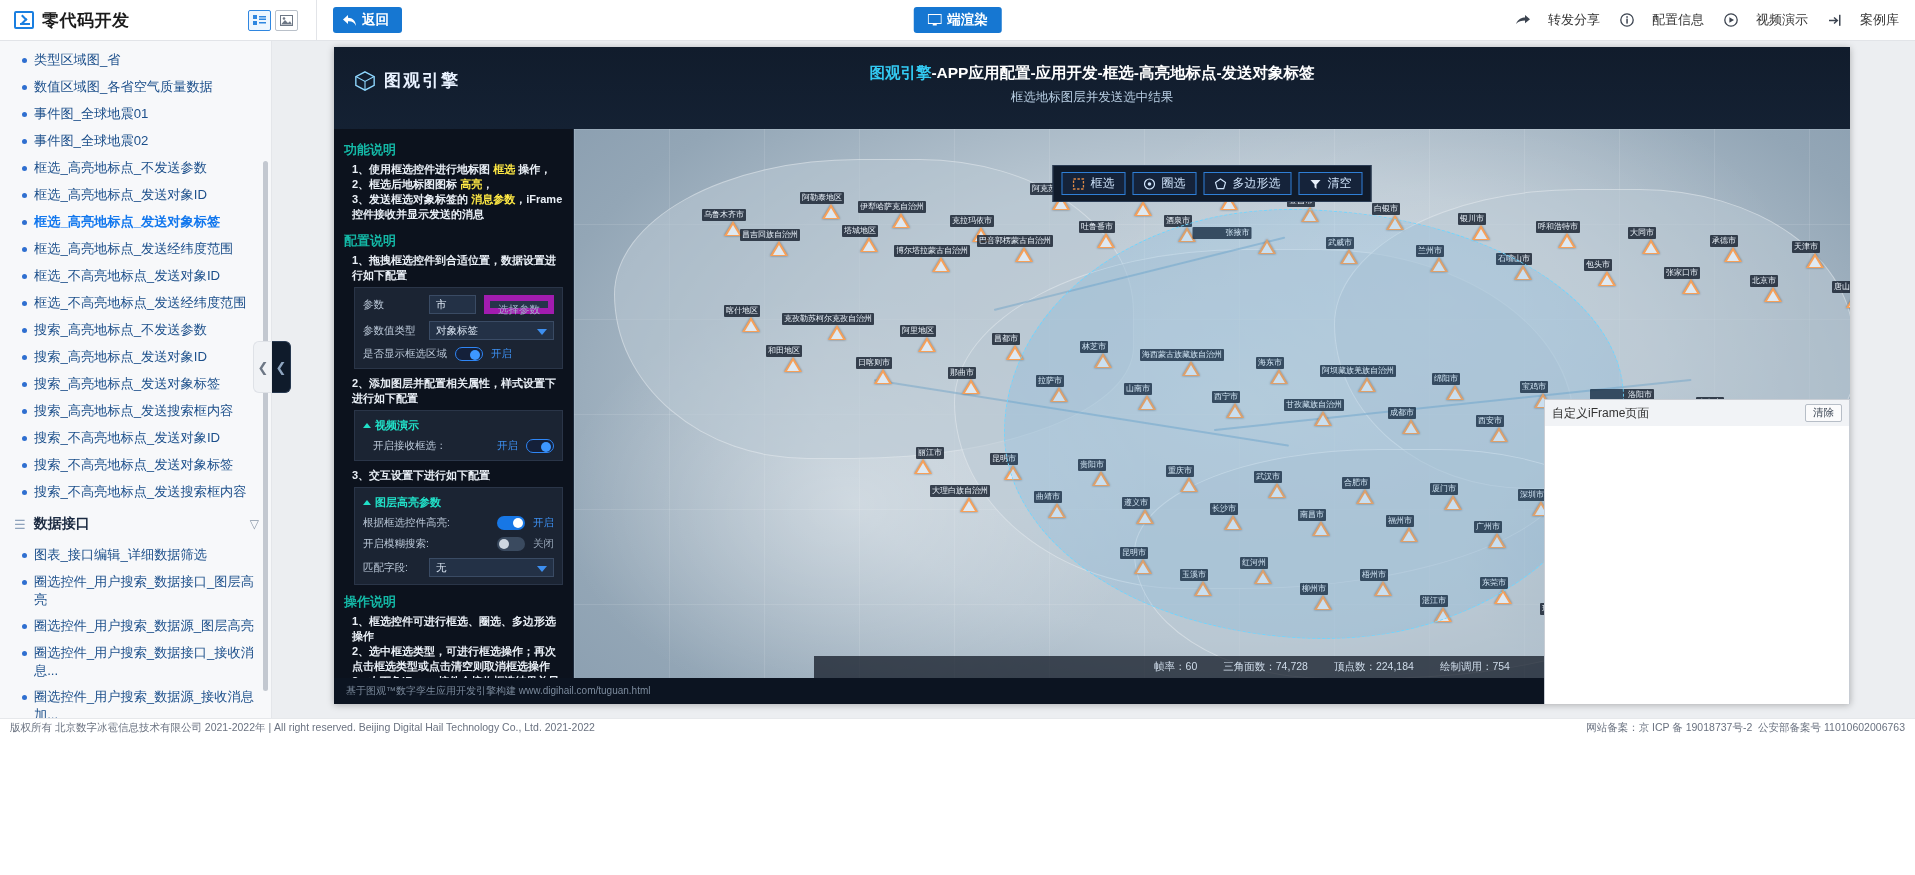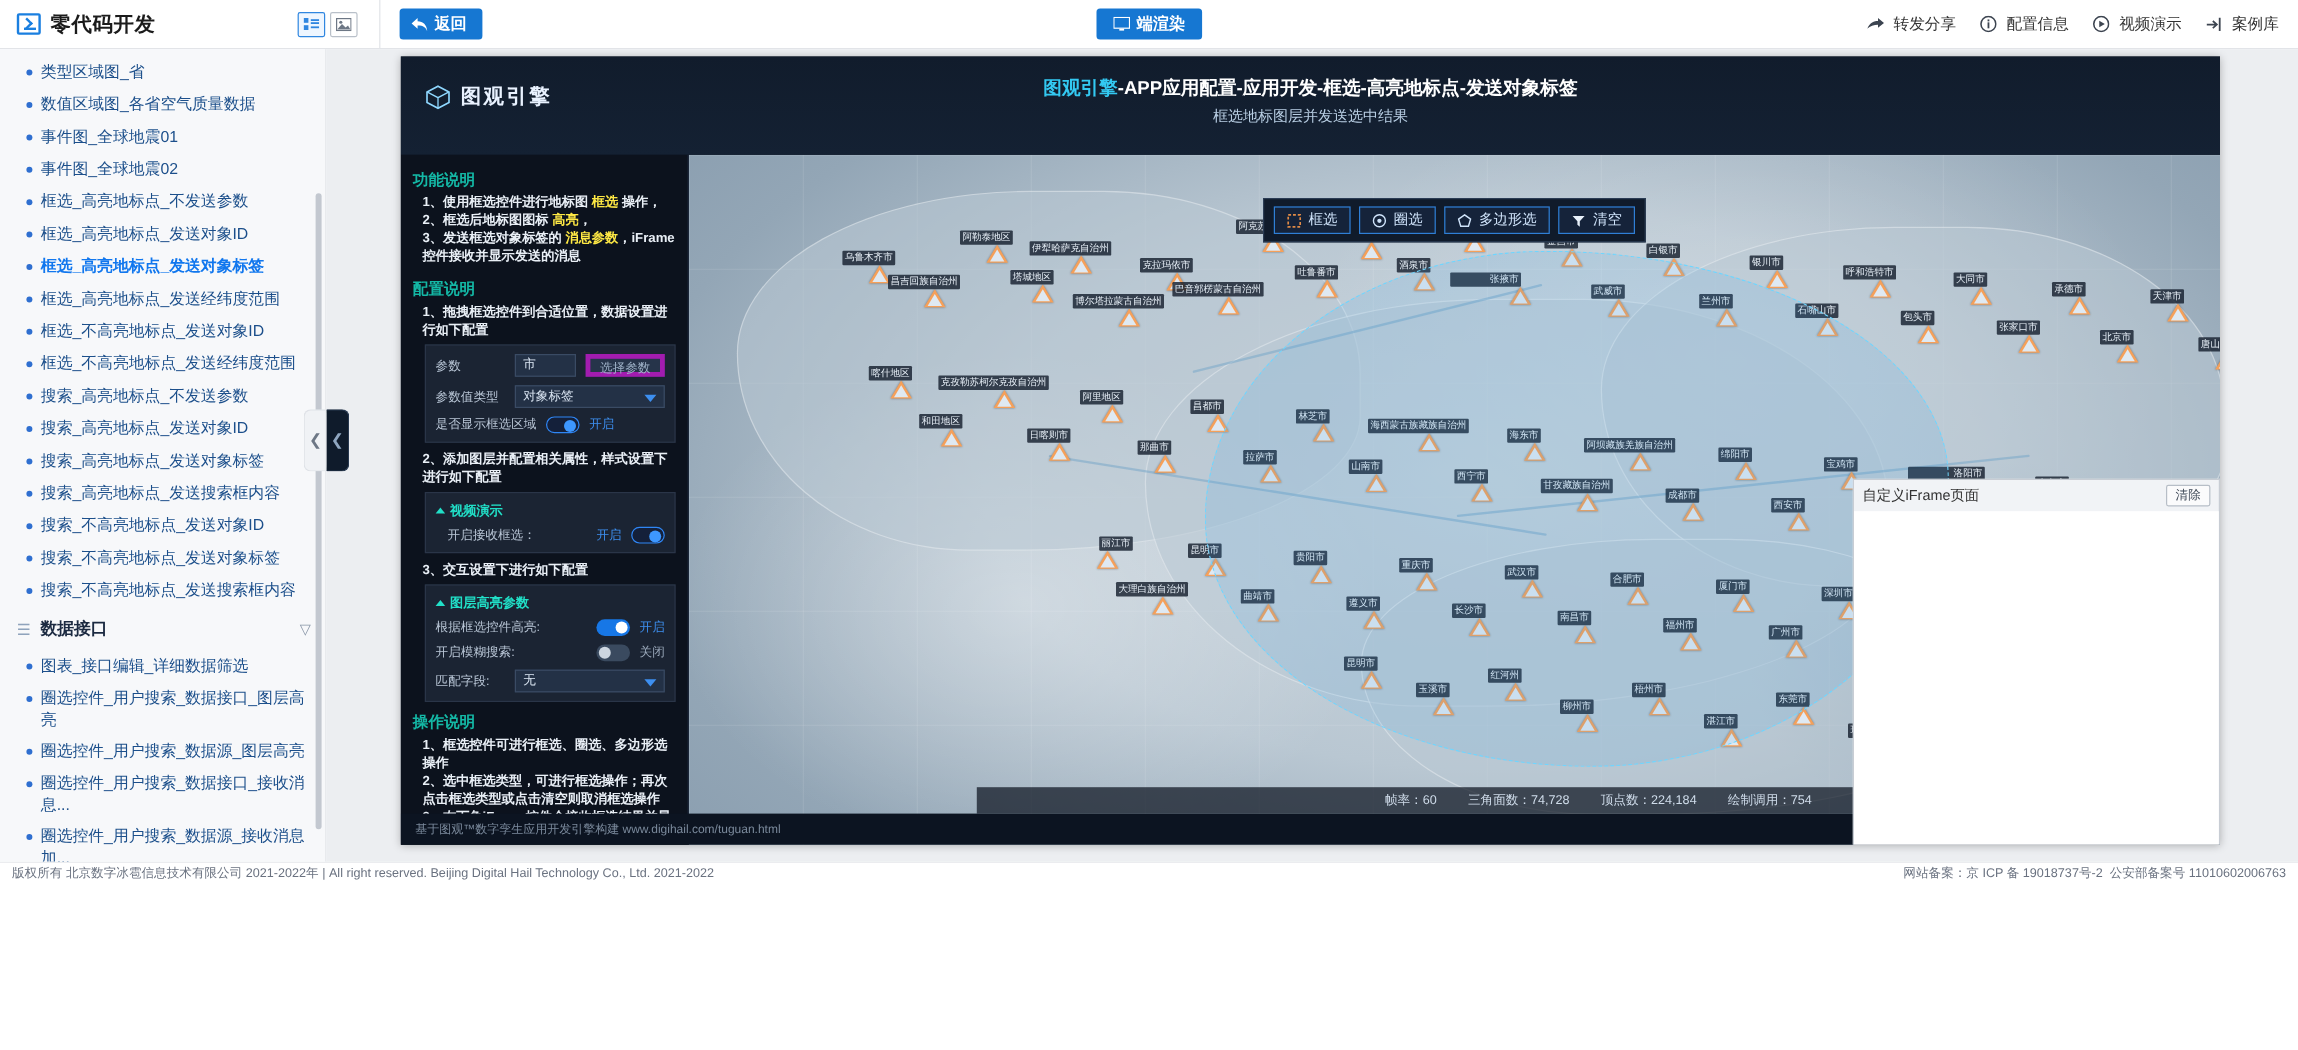--- a/index.html
+++ b/index.html
@@ -95,21 +95,21 @@
     cursor: pointer;
   }
   .topbar-right {
     margin-left: auto;
     display: flex; align-items: center;
     gap: 20px;
     padding-right: 16px;
     color: #333;
   }
   .tr-item {
-    display: flex; align-items: center; gap: 8px;
+    display: flex; align-items: center; gap: 18px;
     font-size: 13px; cursor: pointer; white-space: nowrap;
   }
 
   
   .body-wrap { display: flex; height: 677px; }
 
   
   .sidebar {
     width: 272px;
     flex: none;
@@ -361,21 +361,21 @@
   .cfg-row:last-child { margin-bottom: 0; }
   .cfg-lab { width: 58px; flex: none; }
   .cfg-input {
     flex: 1;
     background: #233146; border: 1px solid #3a4b64;
     height: 19px; line-height: 17px; padding: 0 6px;
     color: #dbe6f3; font-size: 10.5px;
   }
   .cfg-btn {
     background: #273purple; background: #26344a;
-    border: 4px solid #a21caf;
+    border: 6px solid #a21caf;
     height: 19px; line-height: 17px; padding: 0 8px;
     color: #9fb2c8; font-size: 10.5px; cursor: pointer;
   }
   .cfg-select {
     flex: 1; position: relative;
     background: #233146; border: 1px solid #3a4b64;
     height: 19px; line-height: 17px; padding: 0 18px 0 6px;
     color: #dbe6f3; font-size: 10.5px; cursor: pointer;
   }
   .cfg-select:after {
@@ -720,21 +720,21 @@
             <div class="mlabel" style="left: 604px; top: 86px;">酒泉市</div>
             <div class="marker" style="left: 646px; top: 66px;">
               <i></i>
               <u></u>
             </div>
             <div class="mlabel" style="left: 646px; top: 54px;">嘉峪关市</div>
             <div class="marker" style="left: 684px; top: 110px;">
               <i></i>
               <u></u>
             </div>
-            <div class="mlabel" style="left: 664px; top: 98px; padding-left: 33px;">张掖市</div>
+            <div class="mlabel" style="left: 648px; top: 98px; padding-left: 33px;">张掖市</div>
             <div class="marker" style="left: 727px; top: 78px;">
               <i></i>
               <u></u>
             </div>
             <div class="mlabel" style="left: 727px; top: 66px;">金昌市</div>
             <div class="marker" style="left: 766px; top: 120px;">
               <i></i>
               <u></u>
             </div>
             <div class="mlabel" style="left: 766px; top: 108px;">武威市</div>

